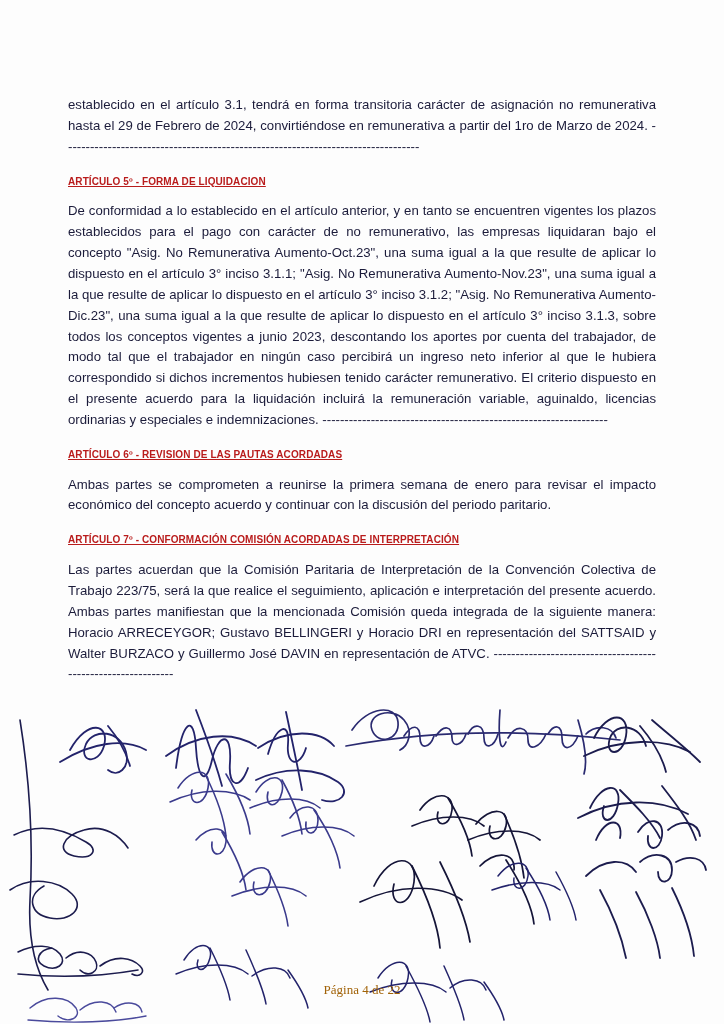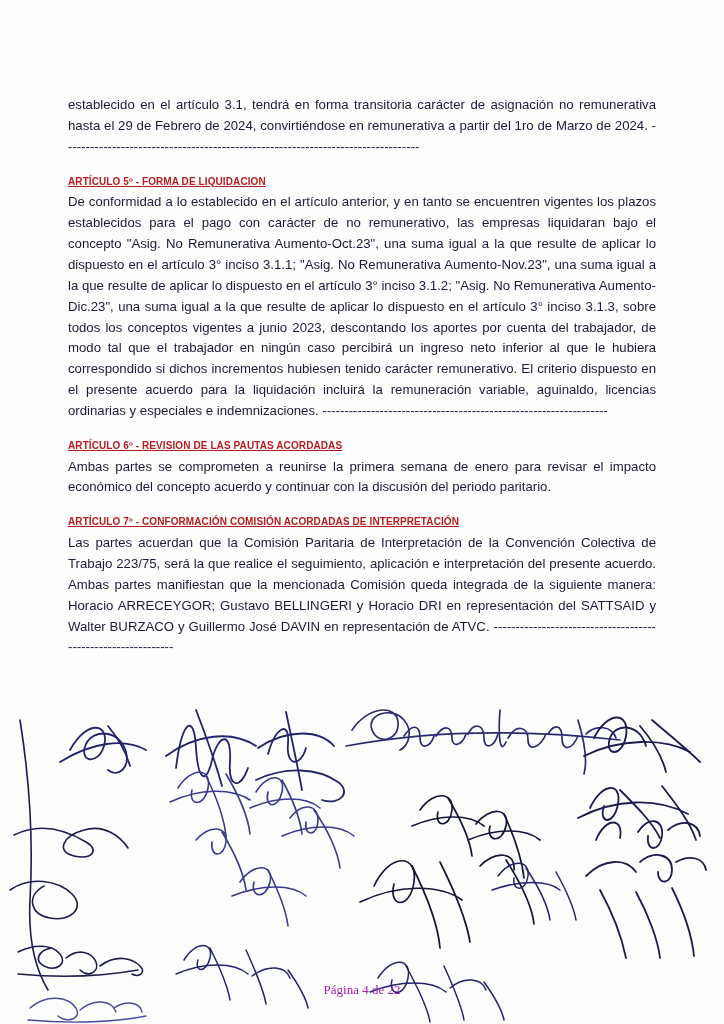--- a/index.html
+++ b/index.html
@@ -36,21 +36,21 @@
   }
   .heading {
     font-weight: bold;
     text-decoration: underline;
     color: #b91c1c;
     font-size: 10px;
     margin-bottom: 3px;
     letter-spacing: 0.1px;
   }
   .heading + .para {
-    margin-top: 3px;
+    margin-top: 12px;
   }
   .block {
     margin-bottom: 16px;
   }
   .block:last-child {
     margin-bottom: 0;
   }
 
   
   .sig-area {
@@ -76,21 +76,21 @@
     white-space: nowrap;
   }
   .page-number {
     position: absolute;
     left: 0;
     top: 982px;
     width: 724px;
     text-align: center;
     font-family: "Liberation Serif", serif;
     font-size: 13px;
-    color: #a21caf;
+    color: #a16207;
   }
 </style>
 </head>
 <body>
 
 <div class="page">
 
   <div class="doc-body">
 
     <div class="block">

